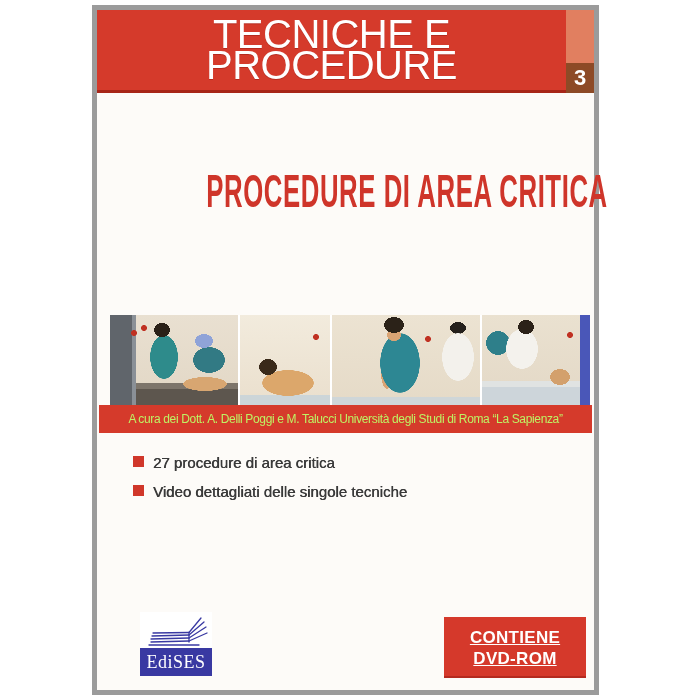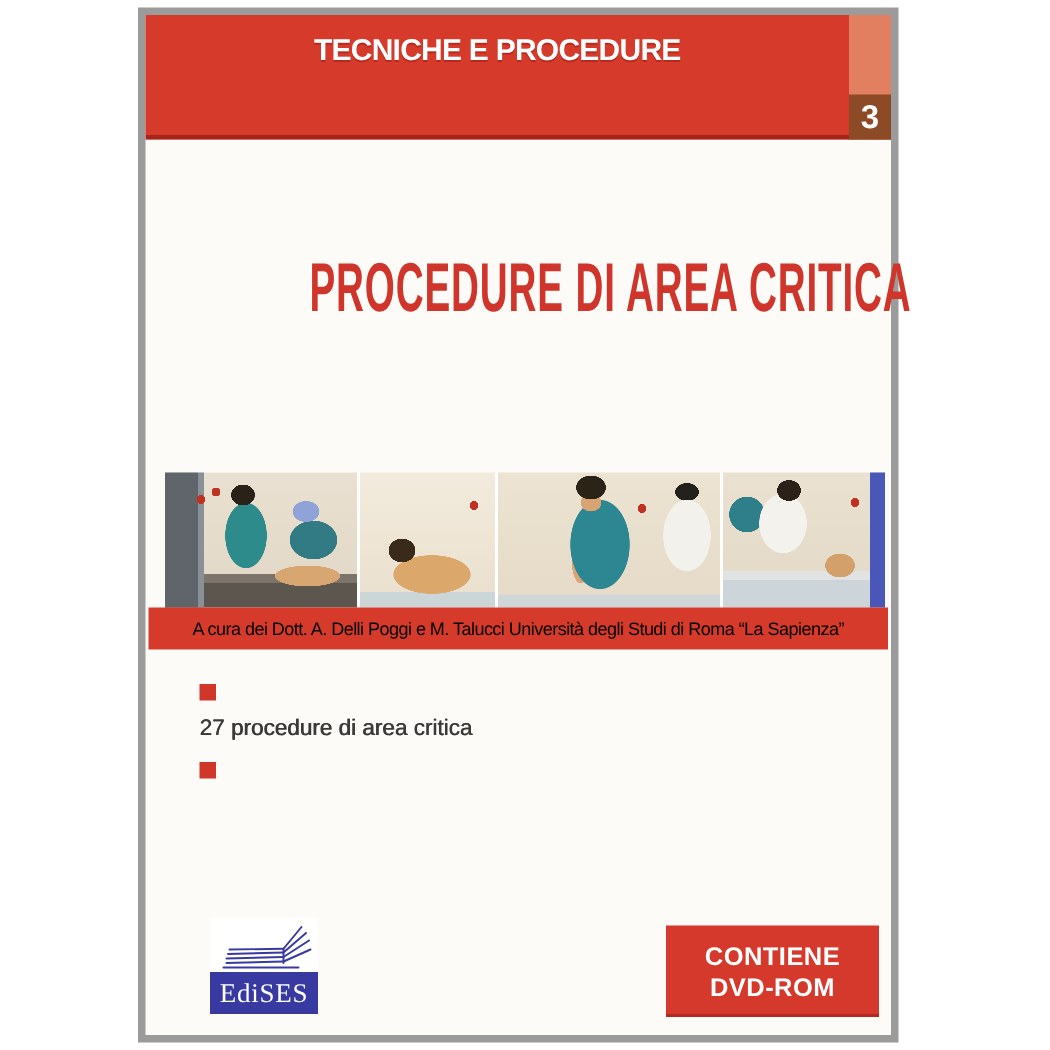--- a/index.html
+++ b/index.html
@@ -5,21 +5,21 @@
   html,body{margin:0;padding:0;background:#ffffff;}
   .stage{position:relative;width:700px;height:700px;background:#ffffff;overflow:hidden;
          font-family:"Liberation Sans",sans-serif;}
   .cover{position:absolute;left:92px;top:5px;width:497px;height:680px;
          border:5px solid #9b9b9b;background:#fdfbf8;}
 
   
   .header{position:absolute;left:0;top:0;width:100%;height:83px;background:#d53a2b;
           box-shadow:inset 0 -3px 0 rgba(130,20,10,.55);}
   .header-title{position:absolute;left:0;right:28px;top:9px;text-align:center;
-          color:#ffffff;font-weight:bold;font-size:20px;line-height:31px;letter-spacing:-.5px;
+          color:#ffffff;font-weight:normal;font-size:40px;line-height:31px;letter-spacing:-.5px;
           text-shadow:0 1px 0 rgba(120,15,8,.35);}
   .vol-strip{position:absolute;right:0;top:0;width:28px;height:83px;background:#e17f60;}
   .vol-num{position:absolute;left:0;bottom:0;width:28px;height:30px;background:#8d4a26;
           color:#fff;font-weight:bold;font-size:22px;display:flex;align-items:center;justify-content:center;}
 
   
   .main-title{position:absolute;left:0;top:158px;width:100%;text-align:center;
           color:#cf352a;font-weight:bold;font-size:46px;line-height:46px;white-space:nowrap;
           transform:scaleX(.56);transform-origin:50% 50%;letter-spacing:1px;}
 
@@ -59,40 +59,40 @@
       radial-gradient(circle 3px at 88px 20px,#c03122 95%,transparent),
       radial-gradient(ellipse 8px 7px at 44px 12px,#2b2118 98%,transparent),
       radial-gradient(ellipse 16px 20px at 40px 34px,#f4f2ed 98%,transparent),
       radial-gradient(ellipse 12px 12px at 16px 28px,#2e7f8a 98%,transparent),
       radial-gradient(ellipse 10px 8px at 78px 62px,#d3a06c 98%,transparent),
       linear-gradient(0deg,#cdd5da 0 18px,#e0e3e2 18px 24px,transparent 24px),
       linear-gradient(#eae1d0,#e3d8c6);}
 
   
   .caption-bar{position:absolute;left:2px;top:395px;width:493px;height:28px;background:#d53a2b;
-      color:#000000;display:flex;align-items:center;justify-content:center;
+      color:#bef264;display:flex;align-items:center;justify-content:center;
       font-size:12px;letter-spacing:-.35px;white-space:nowrap;}
 
   
   .bullets{position:absolute;left:36px;top:443px;width:440px;margin:0;padding:0;list-style:none;}
   .bullets li{display:flex;gap:9px;margin-bottom:10px;font-size:15px;line-height:19px;
-      color:#3a3a3a;text-shadow:.4px 0 0 currentColor;flex-direction:column;}
+      color:#3a3a3a;text-shadow:.4px 0 0 currentColor;}
   .sq{width:11px;height:11px;background:#d0372a;flex:none;margin-top:3px;}
 
   
   .logo{position:absolute;left:43px;top:602px;width:72px;}
   .logo-art{height:36px;background:#ffffff;display:flex;align-items:flex-end;justify-content:center;}
   .logo-text{height:28px;background:#3939a2;color:#fff;display:flex;align-items:center;justify-content:center;
       font-family:"Liberation Serif",serif;font-size:18px;letter-spacing:.5px;}
 
   
   .dvd-badge{position:absolute;right:8px;top:607px;width:142px;height:61px;background:#d5392b;
       color:#fff;font-weight:bold;font-size:17px;line-height:21px;letter-spacing:.3px;
       display:flex;flex-direction:column;align-items:center;justify-content:center;text-align:center;
-      box-shadow:inset 0 -2px 0 rgba(120,15,8,.35);}
+      box-shadow:inset 0 -2px 0 rgba(120,15,8,.35);text-decoration:underline;}
 </style>
 </head>
 <body>
 
 <div class="stage">
   <div class="cover">
 
     <div class="header">
       <div class="header-title">
         <div>TECNICHE E PROCEDURE</div>
@@ -113,20 +113,21 @@
 
     <div class="caption-bar">A cura dei Dott. A. Delli Poggi e M. Talucci Università degli Studi di Roma “La Sapienza”</div>
 
     <ul class="bullets">
       <li>
         <span class="sq"></span>
         <span>27 procedure di area critica</span>
       </li>
       <li>
         <span class="sq"></span>
+        <span>Video dettagliati delle singole tecniche</span>
       </li>
     </ul>
 
     <div class="logo">
       <div class="logo-art">
         <svg width="66" height="32" viewBox="0 0 66 32" fill="none" xmlns="http://www.w3.org/2000/svg">
           <g stroke="#3939a2" stroke-width="1.3" stroke-linecap="round">
             <line x1="6" y1="29" x2="56" y2="29"></line>
             <line x1="8" y1="26" x2="46" y2="25"></line>
             <line x1="8" y1="23" x2="46" y2="22"></line>

